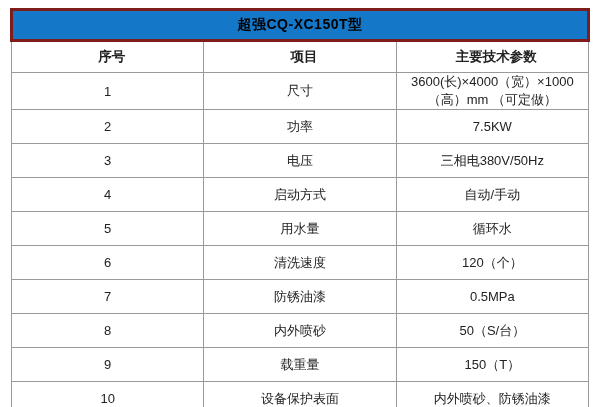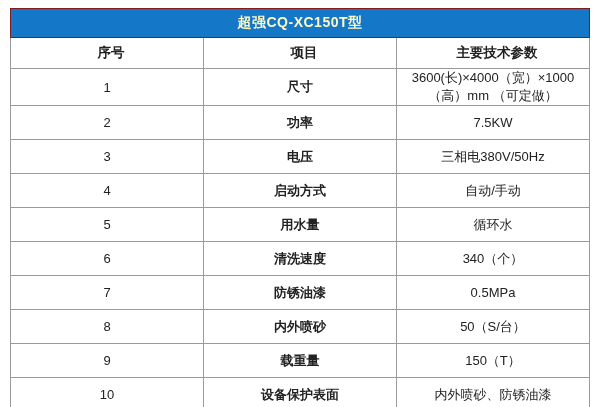--- a/index.html
+++ b/index.html
@@ -50,39 +50,39 @@
     border: 1px solid #9a9a9a;
     text-align: center;
     vertical-align: middle;
     font-size: 13px;
     color: #222222;
     padding: 0;
     background: transparent;
   }
   tr.title-row th {
     background: #1477c8;
-    color: #fef9c3;
+    color: #000000;
     font-weight: bold;
     font-size: 14px;
     height: 28px;
-    border: 1px solid #7f1d1d;
+    border: 3px solid #7f1d1d;
     letter-spacing: 0.5px;
   }
   tr.head-row td {
     height: 30px;
     font-weight: bold;
     font-size: 13.5px;
     background: #ffffff;
     padding-left: 8px;
   }
   tr.data-row td {
     height: 33px;
   }
   td.col-idx { width: 46px; }
-  td.col-item { width: 128px; font-weight: bold; }
+  td.col-item { width: 128px; font-weight: normal; }
   td.col-val  { width: 406px; }
   tr.head-row td.col-item,
   tr.head-row td.col-val,
   tr.head-row td.col-idx { font-weight: bold; }
   tr.data-row td.col-idx { font-weight: normal; }
   tr.data-row td.col-val { font-weight: normal; text-align: center; }
 </style>
 </head>
 <body>
 
@@ -121,21 +121,21 @@
         <td class="col-val">自动/手动</td>
       </tr>
       <tr class="data-row">
         <td class="col-idx">5</td>
         <td class="col-item">用水量</td>
         <td class="col-val">循环水</td>
       </tr>
       <tr class="data-row">
         <td class="col-idx">6</td>
         <td class="col-item">清洗速度</td>
-        <td class="col-val">340（个）</td>
+        <td class="col-val">120（个）</td>
       </tr>
       <tr class="data-row">
         <td class="col-idx">7</td>
         <td class="col-item">防锈油漆</td>
         <td class="col-val">0.5MPa</td>
       </tr>
       <tr class="data-row">
         <td class="col-idx">8</td>
         <td class="col-item">内外喷砂</td>
         <td class="col-val">50（S/台）</td>

